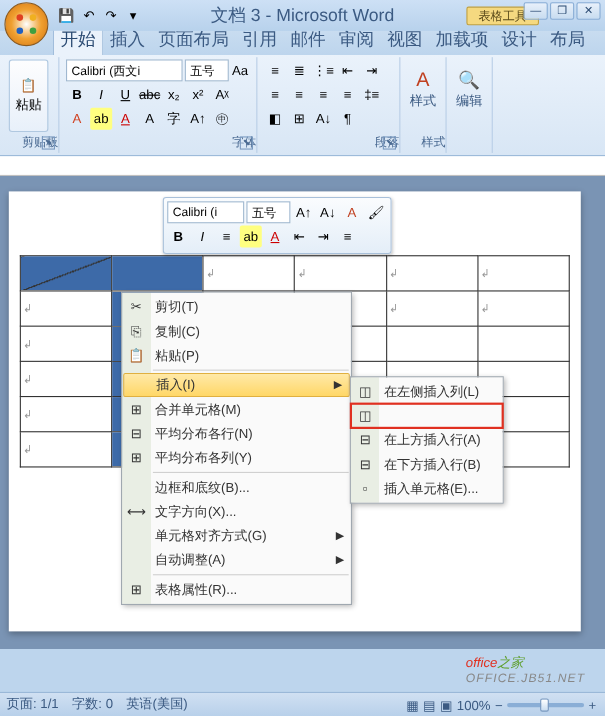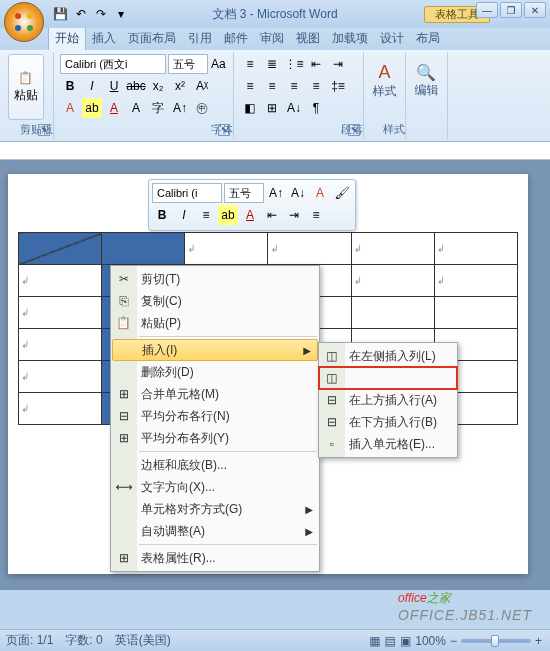--- a/index.html
+++ b/index.html
@@ -2,26 +2,26 @@
 <html><head>
 <meta charset="utf-8">
 <style>
 *{margin:0;padding:0;box-sizing:border-box;font-family:"Microsoft YaHei",SimSun,Arial,sans-serif;font-size:12px}
 body{width:550px;height:651px;background:#bdd5ed;overflow:hidden;position:relative}
 .titlebar{height:28px;background:linear-gradient(#cde0f5,#b8d2ec);display:flex;align-items:center;padding:0 4px;position:relative}
 .office-btn{width:40px;height:40px;border-radius:50%;background:radial-gradient(#fff,#f0a030,#d07010);border:1px solid #8a5a20;position:absolute;top:2px;left:4px;z-index:10;display:flex;align-items:center;justify-content:center}
 .office-btn svg{width:24px;height:24px}
 .qat{margin-left:48px;display:flex;gap:2px;align-items:center}
 .qat-btn{width:18px;height:18px;display:flex;align-items:center;justify-content:center;border-radius:2px}
-.title-text{position:absolute;left:50%;transform:translateX(-50%);color:#3b5a82;font-size:12px}
+.title-text{position:absolute;left:50%;transform:translateX(-50%);color:#3b5a82;font-size:16px}
 .win-controls{position:absolute;right:4px;top:2px;display:flex;gap:2px}
 .win-btn{width:22px;height:16px;background:linear-gradient(#e8f0fa,#c8dcf0);border:1px solid #8aaed6;border-radius:2px;display:flex;align-items:center;justify-content:center;font-size:10px;color:#2a4a72}
 .context-tab{position:absolute;right:60px;top:6px;background:#f5d980;border:1px solid #c0a040;padding:0 10px;font-size:11px;color:#5a4a1a;border-radius:2px}
 .ribbon-tabs{height:22px;background:linear-gradient(#c8dcf0,#bdd5ed);display:flex;padding-left:48px;align-items:flex-end}
-.tab{padding:3px 6px;color:#3b5a82;cursor:pointer;font-size:12px}
+.tab{padding:3px 6px;color:#3b5a82;cursor:pointer;font-size:16px}
 .tab.active{background:#eaf2fb;border:1px solid #9ab8d8;border-bottom:none;border-radius:3px 3px 0 0;color:#2a4a72}
 .ribbon{height:92px;background:linear-gradient(#eaf2fb,#d8e6f5);border-bottom:1px solid #9ab8d8;display:flex;padding:2px}
 .group{border-right:1px solid #b8cee6;padding:2px 6px;display:flex;flex-direction:column;position:relative}
 .group-label{position:absolute;bottom:2px;left:0;right:0;text-align:right;font-size:11px;color:#4a6a92}
 .paste-btn{width:36px;height:66px;background:linear-gradient(#fdfdfe,#e8f0fa);border:1px solid #b0c8e0;border-radius:3px;display:flex;flex-direction:column;align-items:center;justify-content:center;gap:2px}
 .font-group{width:180px}
 .font-row{display:flex;gap:2px;align-items:center;margin-bottom:2px}
 .combo{height:20px;background:#fff;border:1px solid #a0b8d0;padding:0 4px;display:flex;align-items:center;font-size:11px}
 .icon-btn{width:20px;height:20px;display:flex;align-items:center;justify-content:center;border-radius:2px;font-size:12px}
 .para-group{width:130px}
@@ -274,23 +274,20 @@
   <div class="menu-item">
       <span class="micon">📋</span>
       <span>粘贴(P)</span>
     </div>
   <div class="menu-sep"></div>
   <div class="menu-item highlighted">
       <span>插入(I)</span>
       <span class="arrow">▶</span>
     </div>
   <div class="menu-item">
-      <span>删除列(D)</span>
-    </div>
-  <div class="menu-item">
       <span class="micon">⊞</span>
       <span>合并单元格(M)</span>
     </div>
   <div class="menu-item">
       <span class="micon">⊟</span>
       <span>平均分布各行(N)</span>
     </div>
   <div class="menu-item">
       <span class="micon">⊞</span>
       <span>平均分布各列(Y)</span>
@@ -335,21 +332,21 @@
       <span>在下方插入行(B)</span>
     </div>
   <div class="menu-item">
       <span class="micon">▫</span>
       <span>插入单元格(E)...</span>
     </div>
 </div>
 
 <div class="watermark">
   <span class="r">office</span><span class="g">之家</span>
-  <div style="font-size:14px;color:#888;letter-spacing:1px">OFFICE.JB51.NET</div>
+  <div style="font-size:11px;color:#888;letter-spacing:1px">OFFICE.JB51.NET</div>
 </div>
 
 <div class="statusbar">
   <span>页面: 1/1</span>
   <span>字数: 0</span>
   <span>英语(美国)</span>
   <div class="zoom">
     <span>▦</span>
     <span>▤</span>
     <span>▣</span>

